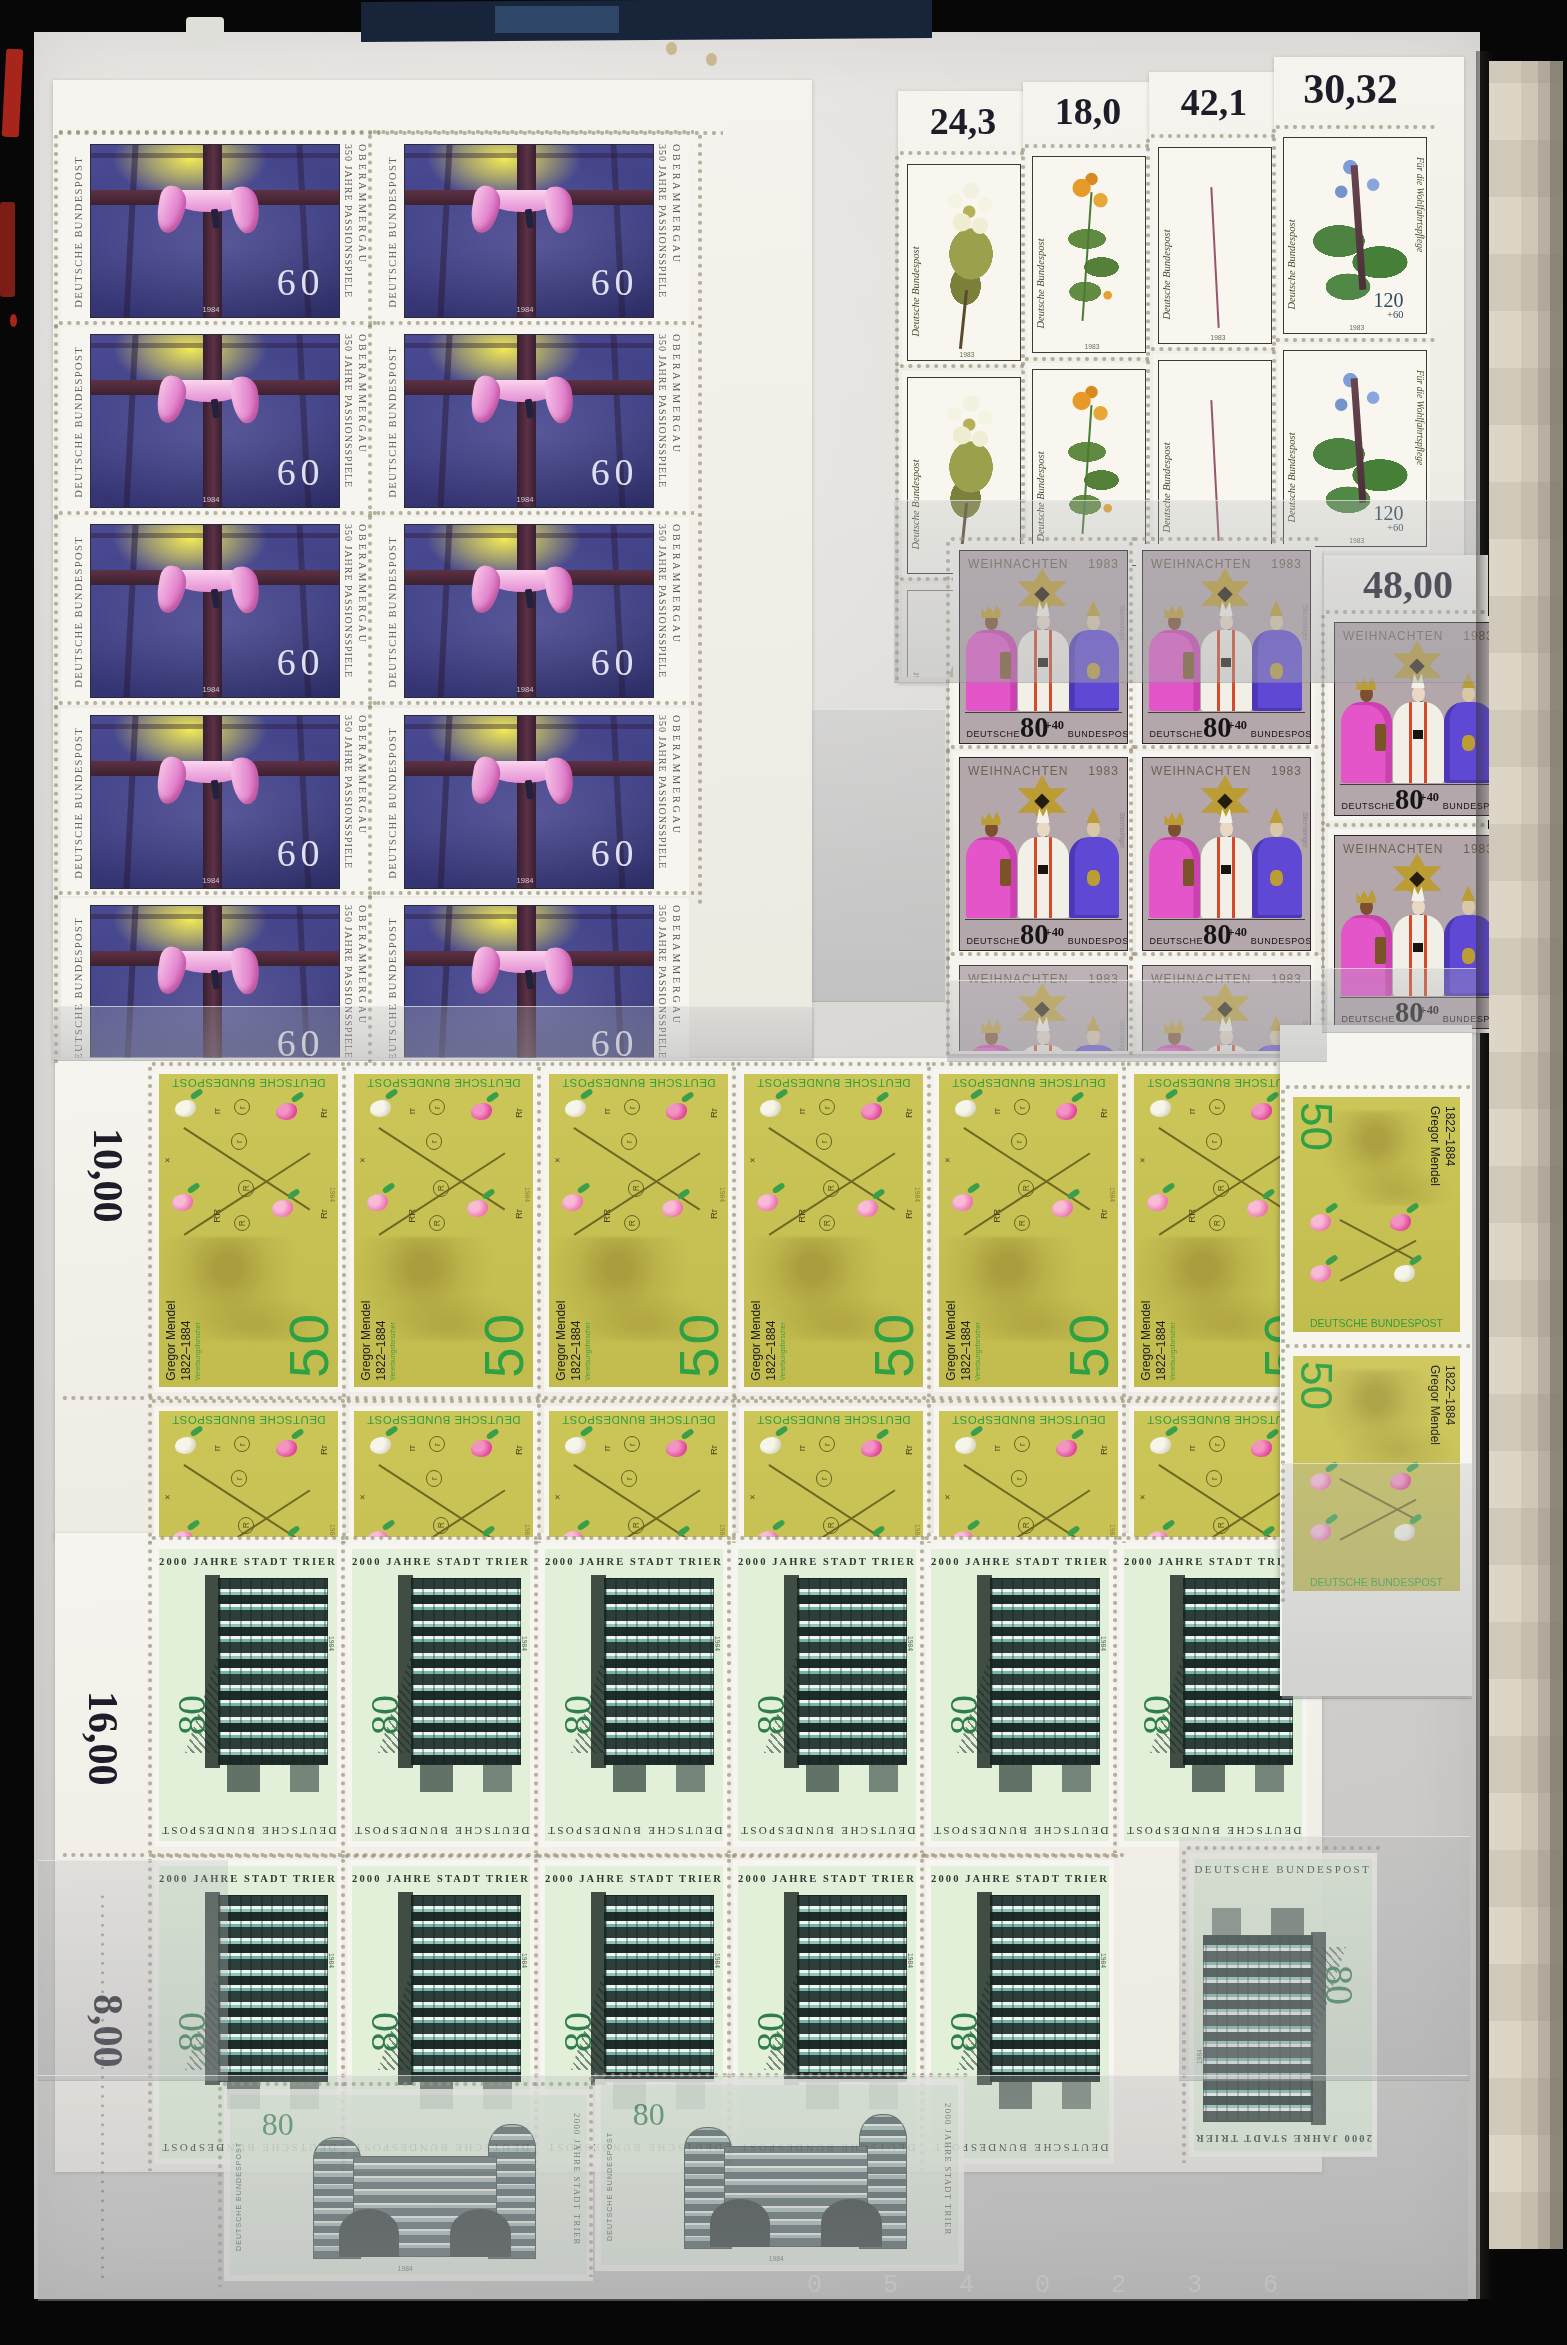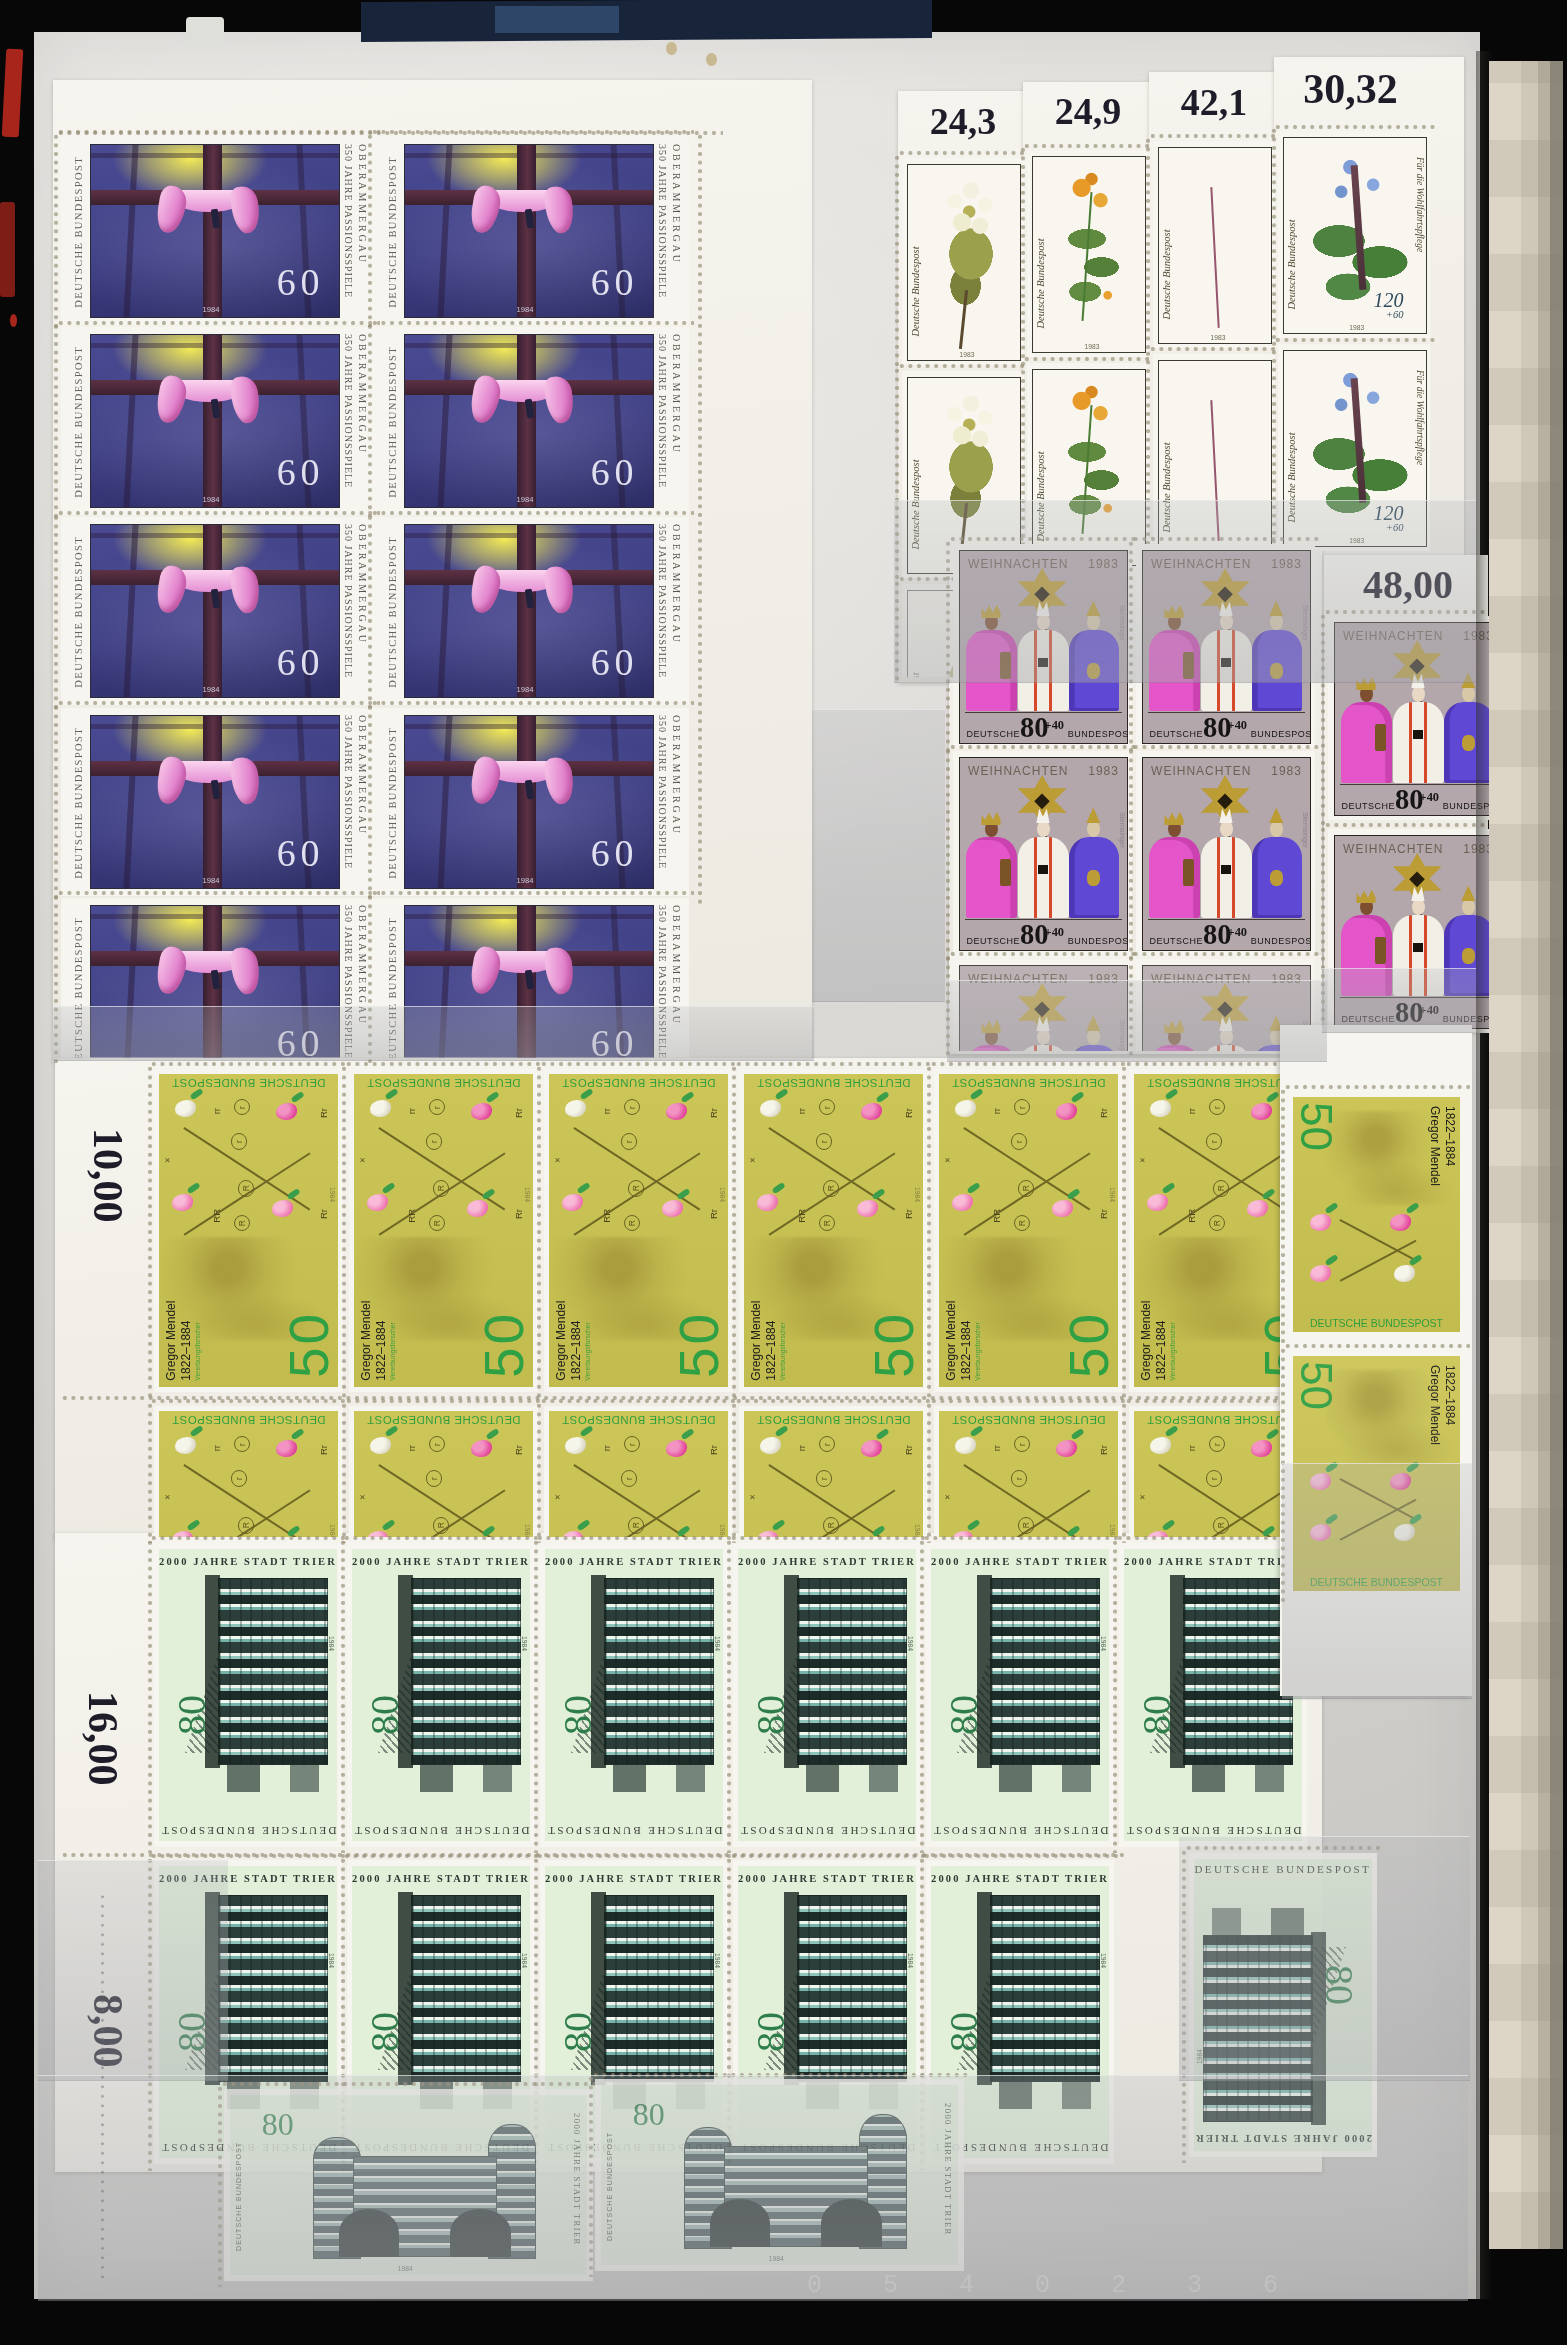--- a/index.html
+++ b/index.html
@@ -94,21 +94,21 @@
   .flower-4 .f-art{background-image:
       radial-gradient(circle at 38% 12%, #7e9cd8 6.7px, rgba(0,0,0,0) 7.6px),
       radial-gradient(circle at 58% 22%, #88a6de 5.7px, rgba(0,0,0,0) 6.7px),
       radial-gradient(circle at 30% 26%, #7494ce 5.7px, rgba(0,0,0,0) 6.7px),
       radial-gradient(circle at 38% 12%, #e8ecf4 1.9px, rgba(0,0,0,0) 2.9px),
       radial-gradient(ellipse 30% 12% at 28% 54%, #4e8240 75%, rgba(0,0,0,0) 76%),
       radial-gradient(ellipse 32% 12% at 64% 66%, #468038 75%, rgba(0,0,0,0) 76%),
       radial-gradient(ellipse 26% 10% at 36% 80%, #528846 75%, rgba(0,0,0,0) 76%);}
   .flower-4 .f-stem{left:50%;top:14%;width:6.7px;height:64%;background:linear-gradient(#6a4450,#4a3038);transform:rotate(-4deg);}
   .f-val{display:none;position:absolute;right:16%;bottom:7%;font-family:"Liberation Serif",serif;
-         font-style:italic;font-size:20px;color:#2e4a5c;}
+         font-size:20px;color:#2e4a5c;}
   .f-sur{font-size:10.5px;display:block;text-align:right;margin-top:-2.9px;}
   .f-side{display:none;position:absolute;right:1px;top:10%;height:80%;font-family:"Liberation Serif",serif;
           font-style:italic;font-size:9.5px;color:#4c4c34;}
   .flower-4 .f-val{display:block;} .flower-4 .f-side{display:flex;align-items:center;}
   
   .weih{padding:5.7px;}
   .w-in{position:relative;width:100%;height:100%;background:#b3a7ac;border:1.4px solid #2a2521;overflow:hidden;}
   .w-title{position:absolute;top:3.5%;left:5%;right:5%;display:flex;justify-content:space-between;
            font-size:12px;color:#6b6254;letter-spacing:1px;}
   .w-star{position:absolute;left:34%;top:9%;width:51px;height:51px;background:#bb9c35;
@@ -246,21 +246,21 @@
   <div class="sheet-bg" style="left:1023px;top:82px;width:129px;height:567px;"></div>
   <div class="sheet-bg" style="left:1149px;top:72px;width:129px;height:561px;"></div>
   <div class="sheet-bg" style="left:1274px;top:57px;width:190px;height:576px;"></div>
   <div class="sheet-bg" style="left:949px;top:538px;width:373px;height:434px;"></div>
   <div class="sheet-bg" style="left:949px;top:955px;width:373px;height:99px;"></div>
   <div class="sheet-bg" style="left:1324px;top:555px;width:164px;height:477px;"></div>
   <div class="sheet-bg" style="left:55px;top:1058px;width:1313px;height:481px;"></div>
   <div class="sheet-bg" style="left:55px;top:1533px;width:1267px;height:639px;"></div>
 
   <div class="price" style="left:902px;top:99px;width:122px;">24,3</div>
-  <div class="price" style="left:1027px;top:89px;width:122px;">24,9</div>
+  <div class="price" style="left:1027px;top:89px;width:122px;">18,0</div>
   <div class="price" style="left:1153px;top:80px;width:122px;">42,1</div>
   <div class="price" style="left:1278px;top:65px;width:145px;font-size:42px;">30,32</div>
   <div class="price" style="left:1330px;top:561px;width:156px;font-size:40px;">48,00</div>
   <div class="price vprice" style="left:63px;top:1092px;width:89px;height:167px;">10,00</div>
   <div class="price vprice" style="left:57px;top:1640px;width:91px;height:196px;">16,00</div>
   <div class="price vprice" style="left:65px;top:1950px;width:86px;height:162px;">8,00</div>
 
   <div id="stamps-layer" style="position:absolute;left:0;top:0;width:100%;height:100%;">
       <div class="stamp ober" style="left: 61px; top: 137px; width: 314px; height: 188px;">
     <div class="ober-left vtxt-up">DEUTSCHE BUNDESPOST</div>

